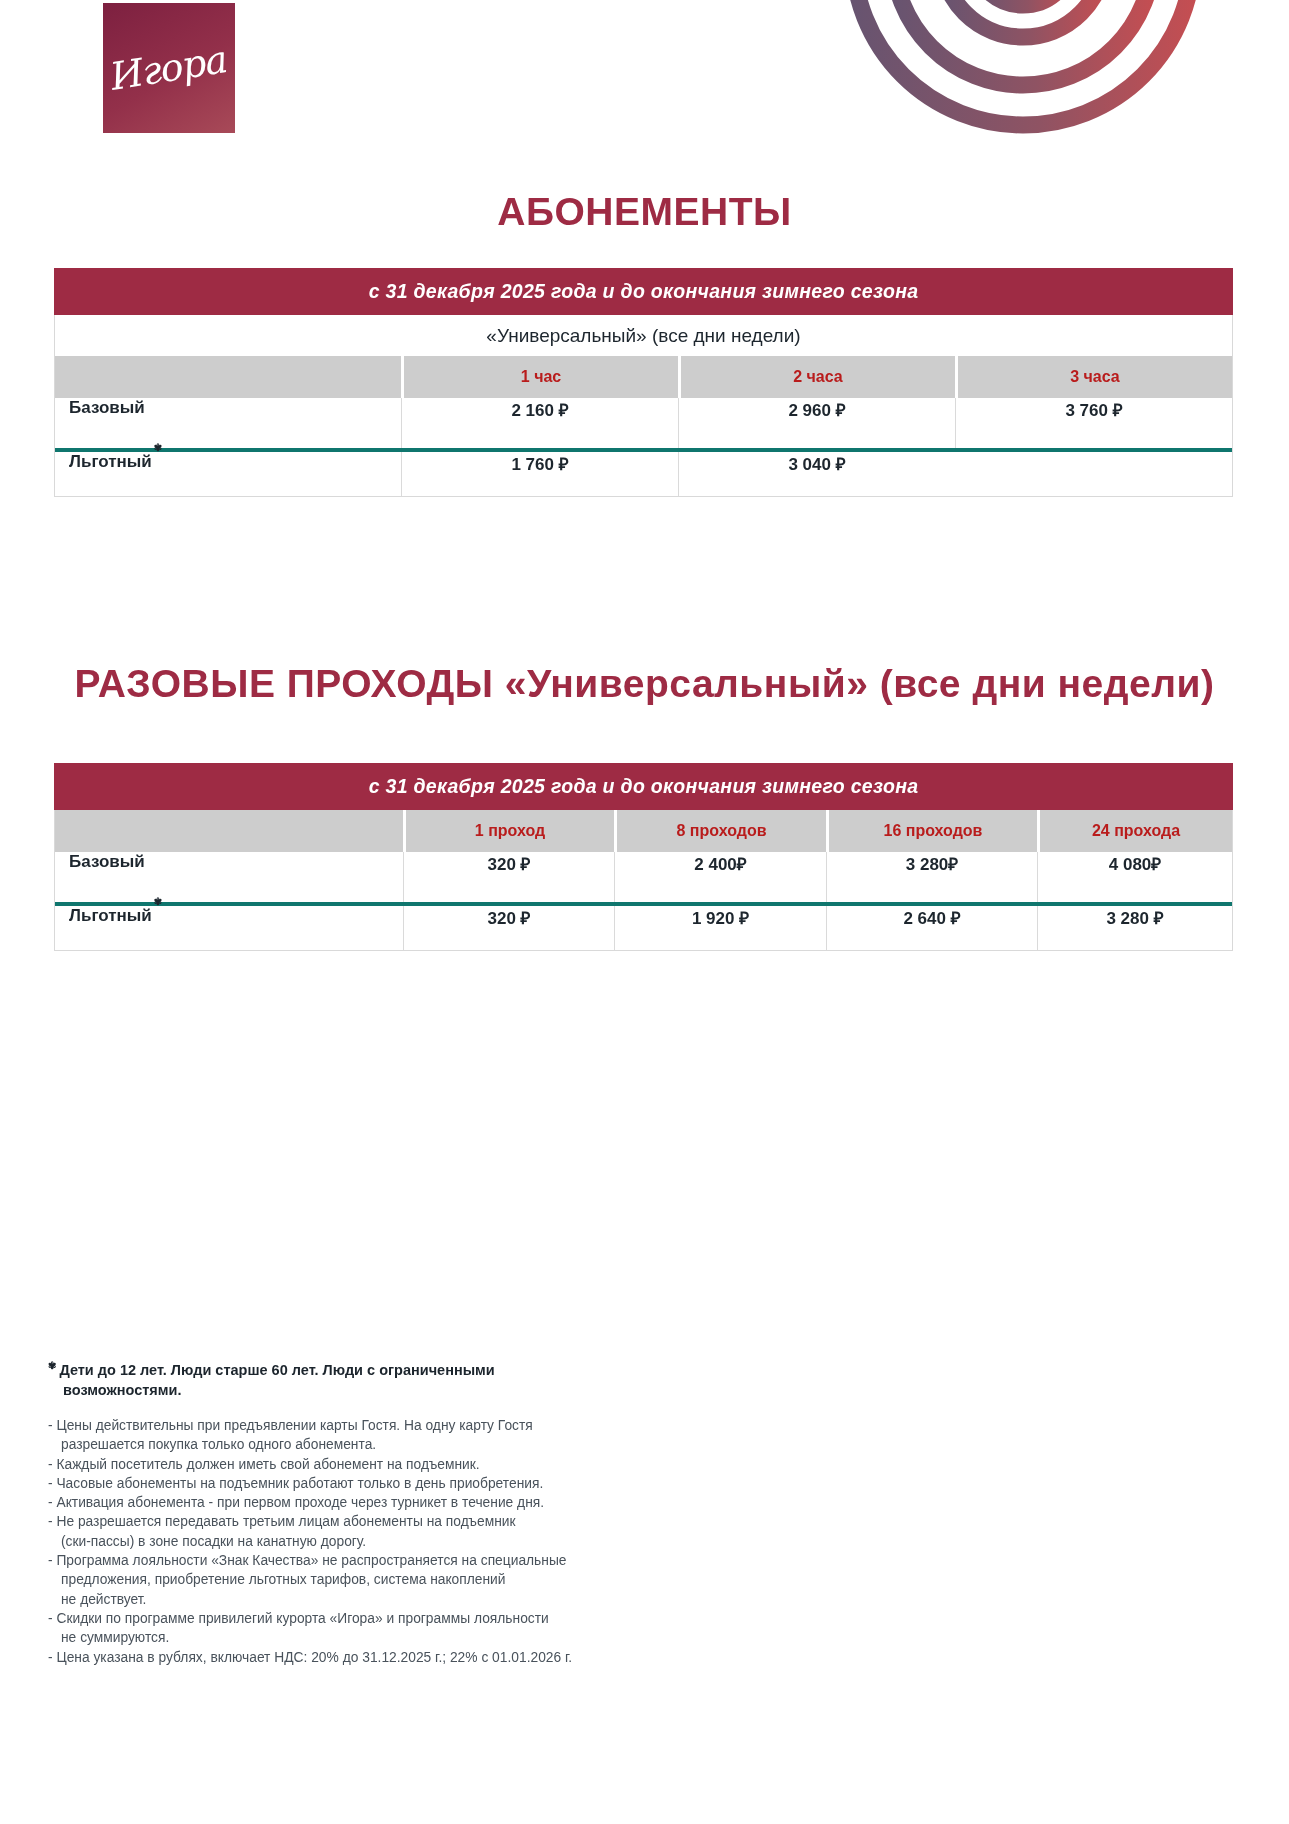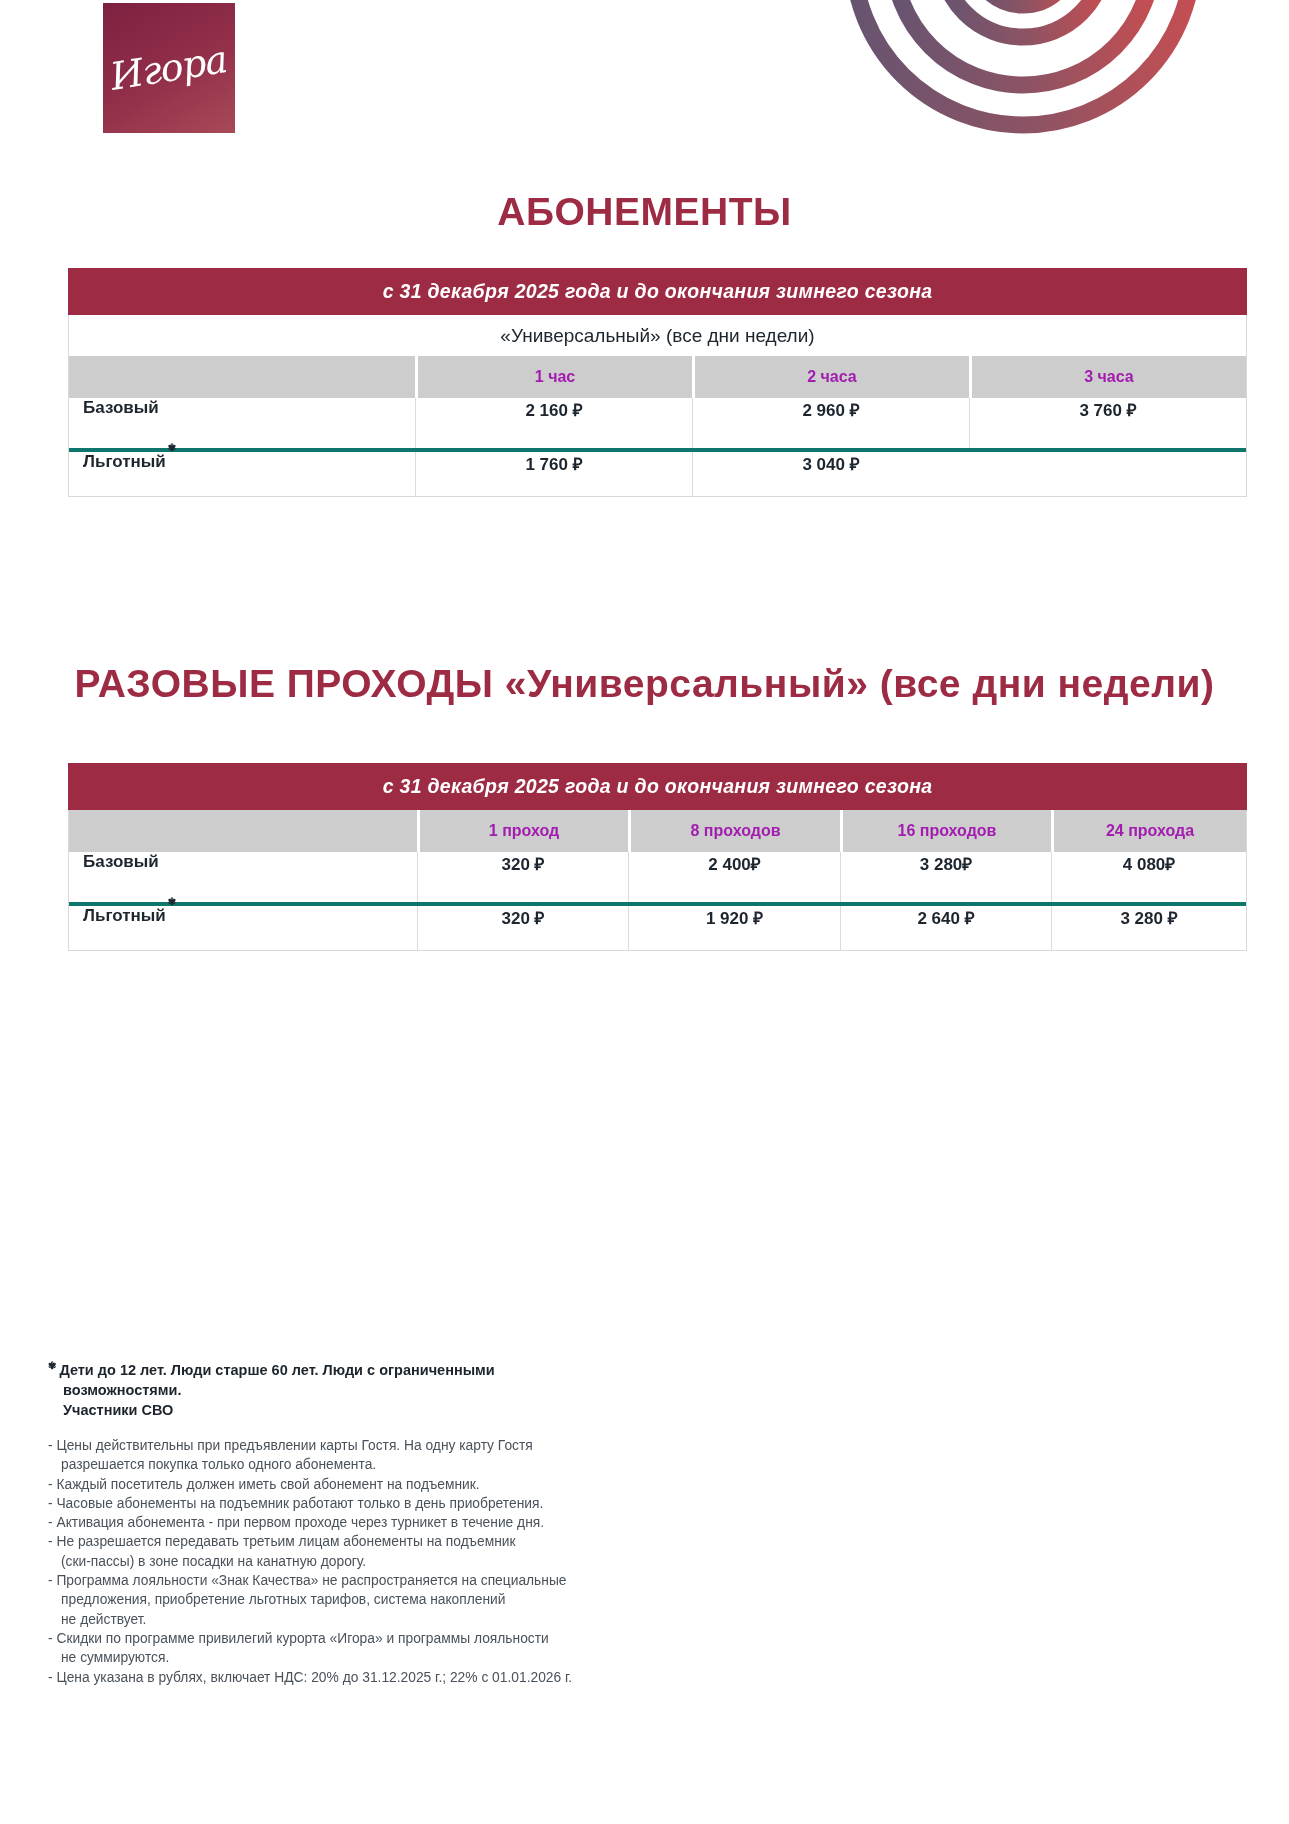--- a/index.html
+++ b/index.html
@@ -24,39 +24,39 @@
   
   .sec-title {
     position:absolute; left:0; width:100%; text-align:center;
     font-size:39px; font-weight:bold; color:#9e2b44; letter-spacing:0.5px;
     white-space:nowrap;
   }
   .t1 { top:190px; }
   .t2 { top:662px; }
 
   
-  .ptable { position:absolute; left:54px; width:1179px;margin-left:14px; }
+  .ptable { position:absolute; left:54px; width:1179px; }
   .ptable.first  { top:268px; }
   .ptable.second { top:763px; }
   .band {
     height:47px; background:#9e2b44; color:#ffffff;
     display:flex; align-items:center; justify-content:center;
     font-style:italic; font-weight:600; font-size:19.5px; letter-spacing:0.3px;
   }
   .tbody { border:1px solid #d9d9d9; border-top:none; background:#ffffff; }
   .subtitle-row {
     height:41px; display:flex; align-items:center; justify-content:center;
     font-size:19px; color:#1d262e;
   }
   .grid4 { display:grid; grid-template-columns:346px 277px 277px 277px; }
   .grid5 { display:grid; grid-template-columns:348px 211px 212px 211px 195px; }
   .thead { height:42px; }
   .th {
     background:#cdcdcd; display:flex; align-items:center; justify-content:center;
-    font-size:16px; font-weight:bold; color:#a21caf;
+    font-size:16px; font-weight:bold; color:#b91c1c;
   }
   .th + .th { border-left:3px solid #ffffff; }
   .tr { height:50px; }
   .tr.rowlast { height:48px; border-top:4px solid #0f766e; }
   .td {
     display:flex; align-items:flex-start; justify-content:center;
     font-size:17px; font-weight:bold; color:#1d262e;
   }
   .td + .td { border-left:1px solid #dadada; }
   .td.lbl { justify-content:flex-start; padding-left:14px; }
@@ -163,21 +163,20 @@
         <div class="td">2 640 ₽</div>
         <div class="td">3 280 ₽</div>
       </div>
     </div>
   </div>
 
   <div class="footnotes">
     <div class="elig">
       <span class="fmark">✾</span><span>Дети до 12 лет. Люди старше 60 лет. Люди с ограниченными возможностями.</span>
     </div>
-    <div class="elig-l2">Участники СВО</div>
 
     <div class="fn-list">
       <div class="fn-item">
         <div class="fn-line">- Цены действительны при предъявлении карты Гостя. На одну карту Гостя</div>
         <div class="fn-line fn-cont">разрешается покупка только одного абонемента.</div>
       </div>
       <div class="fn-item">
         <div class="fn-line">- Каждый посетитель должен иметь свой абонемент на подъемник.</div>
       </div>
       <div class="fn-item">

